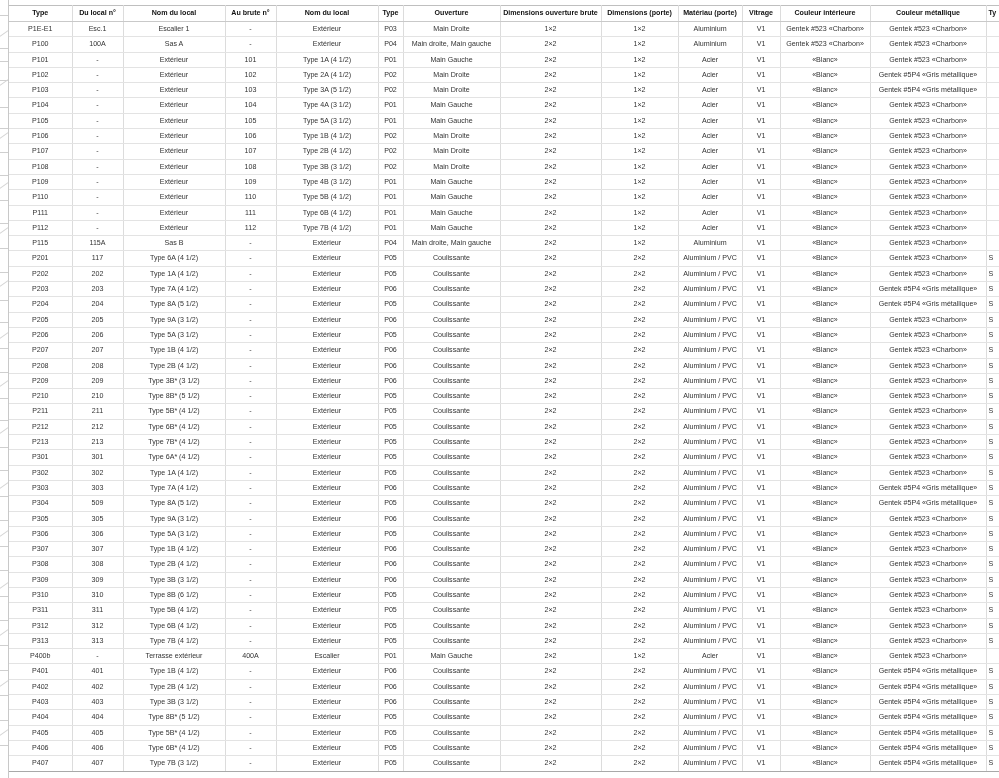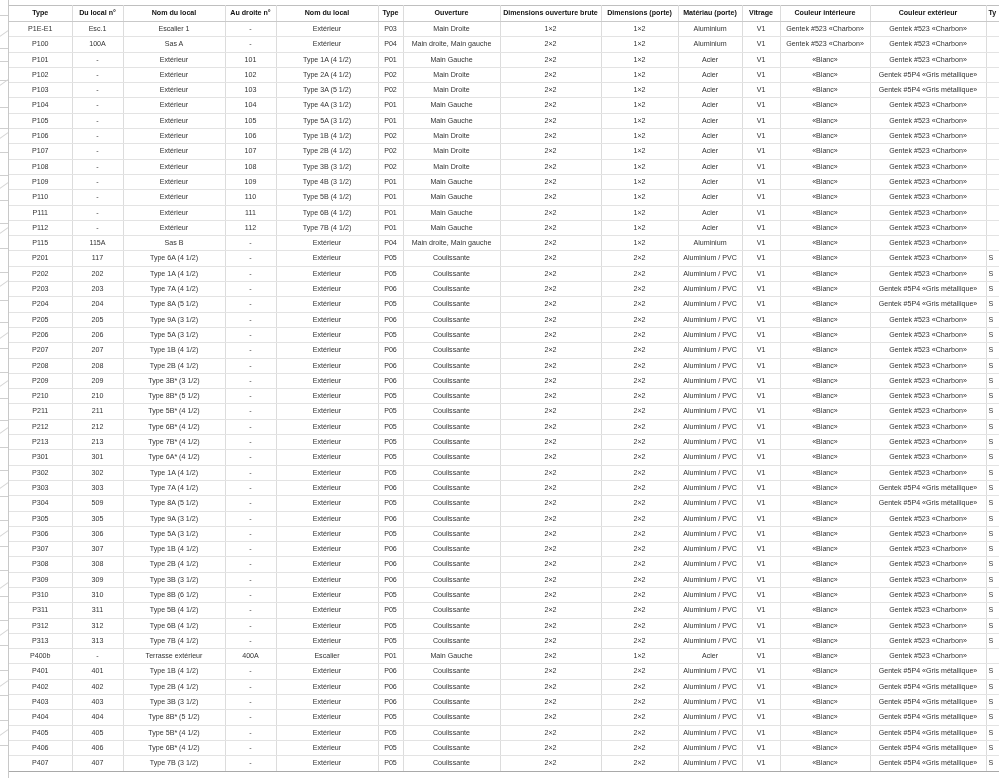--- a/index.html
+++ b/index.html
@@ -164,30 +164,30 @@
         <col class="c-vit">
         <col class="c-cint">
         <col class="c-cext">
         <col class="c-extra">
     </colgroup>
     <thead>
       <tr>
         <th>Type</th>
         <th>Du local n°</th>
         <th>Nom du local</th>
-        <th>Au droite n°</th>
+        <th>Au brute n°</th>
         <th>Nom du local</th>
         <th>Type</th>
         <th>Ouverture</th>
         <th>Dimensions ouverture brute</th>
         <th>Dimensions (porte)</th>
         <th>Matériau (porte)</th>
         <th>Vitrage</th>
         <th>Couleur intérieure</th>
-        <th>Couleur extérieur</th>
+        <th>Couleur métallique</th>
         <th class="extra-head">Ty</th>
       </tr>
     </thead>
     <tbody id="tbody">
         <tr>
           <td>P1E-E1</td>
           <td>Esc.1</td>
           <td>Escalier 1</td>
           <td>-</td>
           <td>Extérieur</td>

